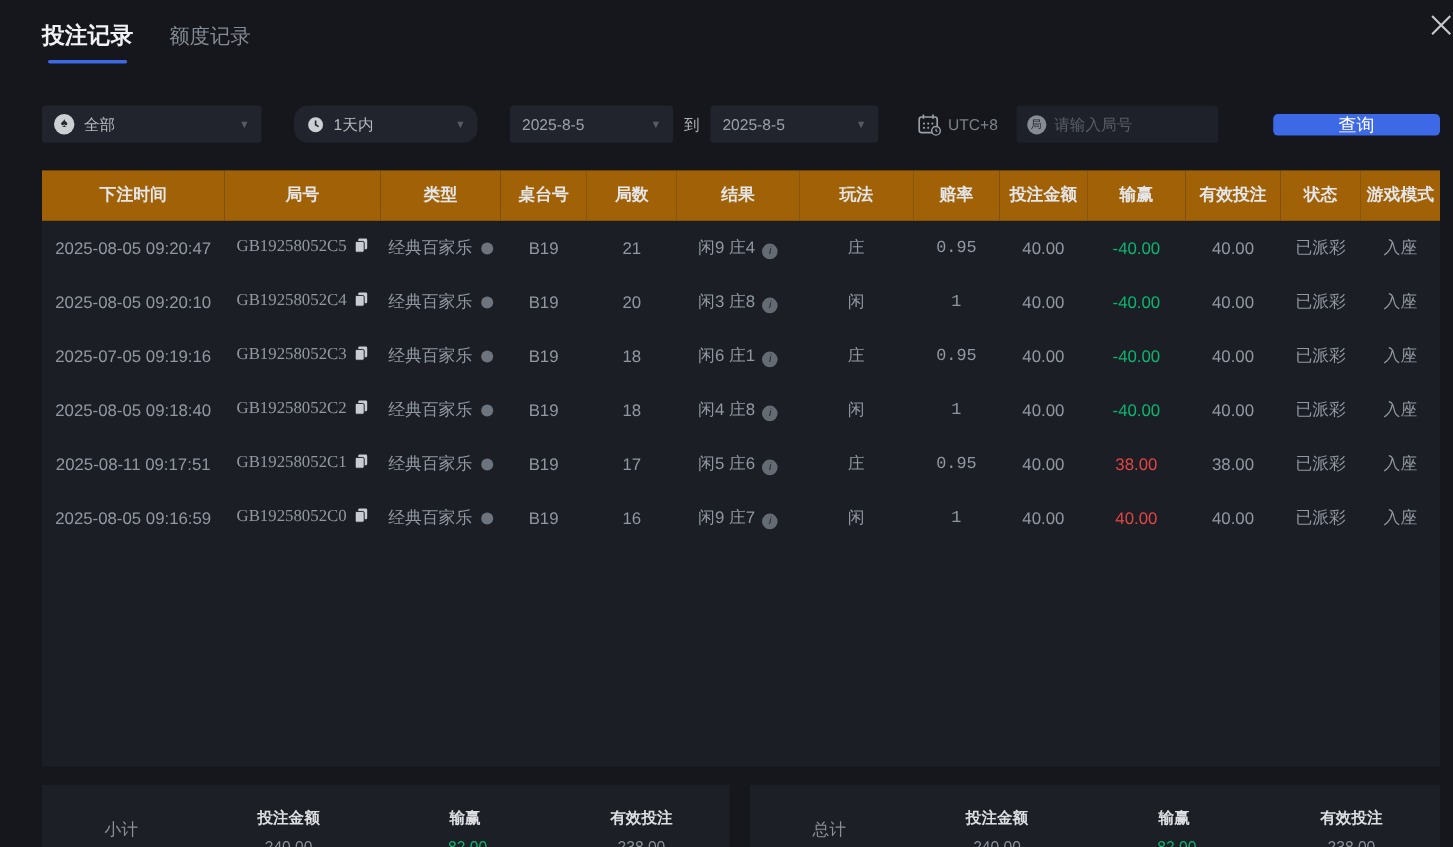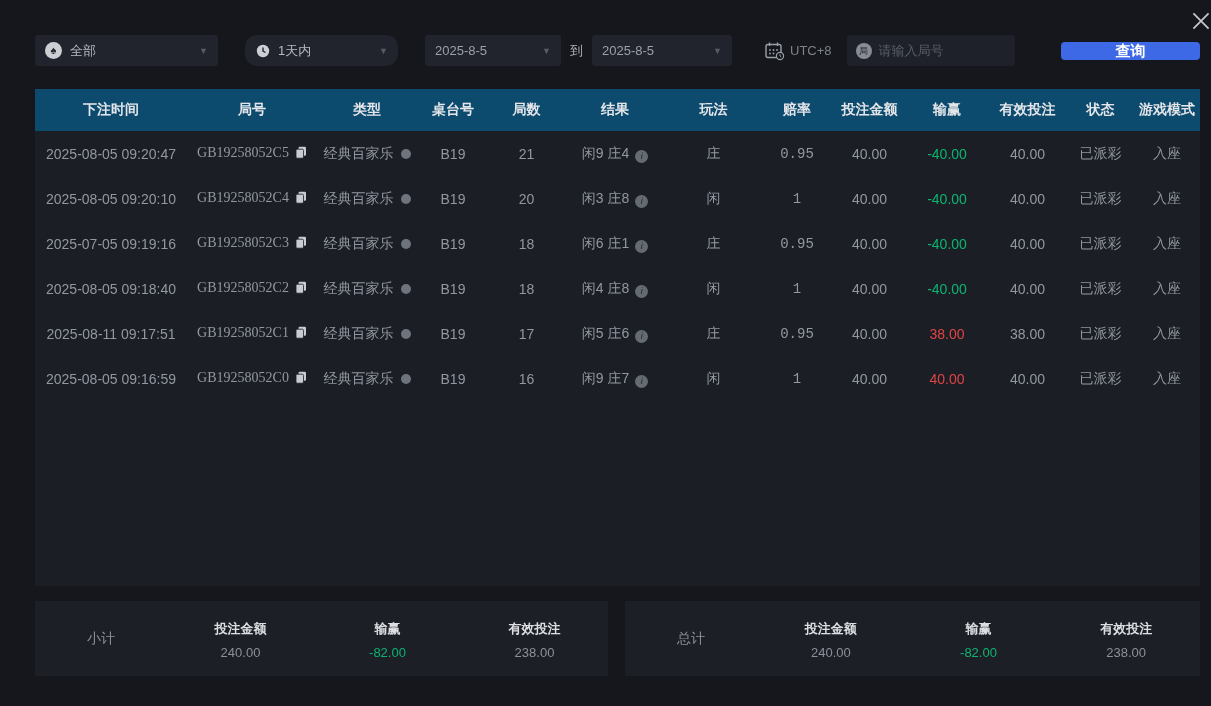--- a/index.html
+++ b/index.html
@@ -36,26 +36,26 @@
   .tz { display:flex; align-items:center; color:#7d828a; font-size:13px; margin-right:15px; }
   .tz svg { margin-right:4px; }
   .round-input-wrap { width:168px; height:31px; background:#1e2129; border-radius:3px;
     display:flex; align-items:center; padding:0 9px; margin-right:25px; }
   .round-circle { width:16px; height:16px; border-radius:50%; background:#878c94; color:#22252b;
     font-size:9px; line-height:16px; text-align:center; margin-right:7px; flex:none; }
   .round-input { background:transparent; border:none; outline:none; color:#9aa0a8;
     font-size:13px; width:100%; font-family:inherit; }
   .round-input::placeholder { color:#585d66; }
   .query-btn { margin-left:auto; width:139px; height:18px; background:var(--accent); border:none;
-    border-radius:4px; color:#fff; font-size:15px; font-weight:700; cursor:pointer; font-family:inherit; }
+    border-radius:4px; color:#fff; font-size:15px; font-weight:400; cursor:pointer; font-family:inherit; }
 
   
   .table-wrap { margin:23px 11px 0 35px; height:497px; background:#1b1e24; }
   table { width:1165px; border-collapse:collapse; table-layout:fixed; }
-  thead tr { height:42px; background:#0c4a6e; }
+  thead tr { height:42px; background:#a16207; }
   th { color:#e4e6e9; font-size:14px; font-weight:700; text-align:center; }
   tbody tr { height:45px; }
   td { color:#9298a1; font-size:14px; text-align:center; white-space:nowrap; }
   th:nth-child(1),  td:nth-child(1)  { width:152px; }
   th:nth-child(2),  td:nth-child(2)  { width:130px;font-family:Liberation Serif, serif; }
   th:nth-child(3),  td:nth-child(3)  { width:100px; }
   th:nth-child(4),  td:nth-child(4)  { width:72px;  }
   th:nth-child(5),  td:nth-child(5)  { width:75px;  }
   th:nth-child(6),  td:nth-child(6)  { width:102px; }
   th:nth-child(7),  td:nth-child(7)  { width:95px;  }
@@ -88,20 +88,29 @@
 <body>
 
 <div class="screen">
 
   <div class="close-btn">
     <svg viewBox="0 0 24 24" fill="none">
         <path d="M5 5 L19 19 M19 5 L5 19"></path>
       </svg>
   </div>
 
+  <div class="tabs">
+    <div class="tab active">
+      <span>投注记录</span>
+      <div class="underline"></div>
+    </div>
+    <div class="tab inactive">
+      <span>额度记录</span>
+    </div>
+  </div>
 
   <div class="filters">
     <div class="dd dd-game">
       <span class="spade-circle">♠</span>
       <span>全部</span>
       <span class="chev">▼</span>
     </div>
     <div class="dd dd-range">
       <span class="clock-ic">
         <svg width="16" height="16" viewBox="0 0 16 16">

